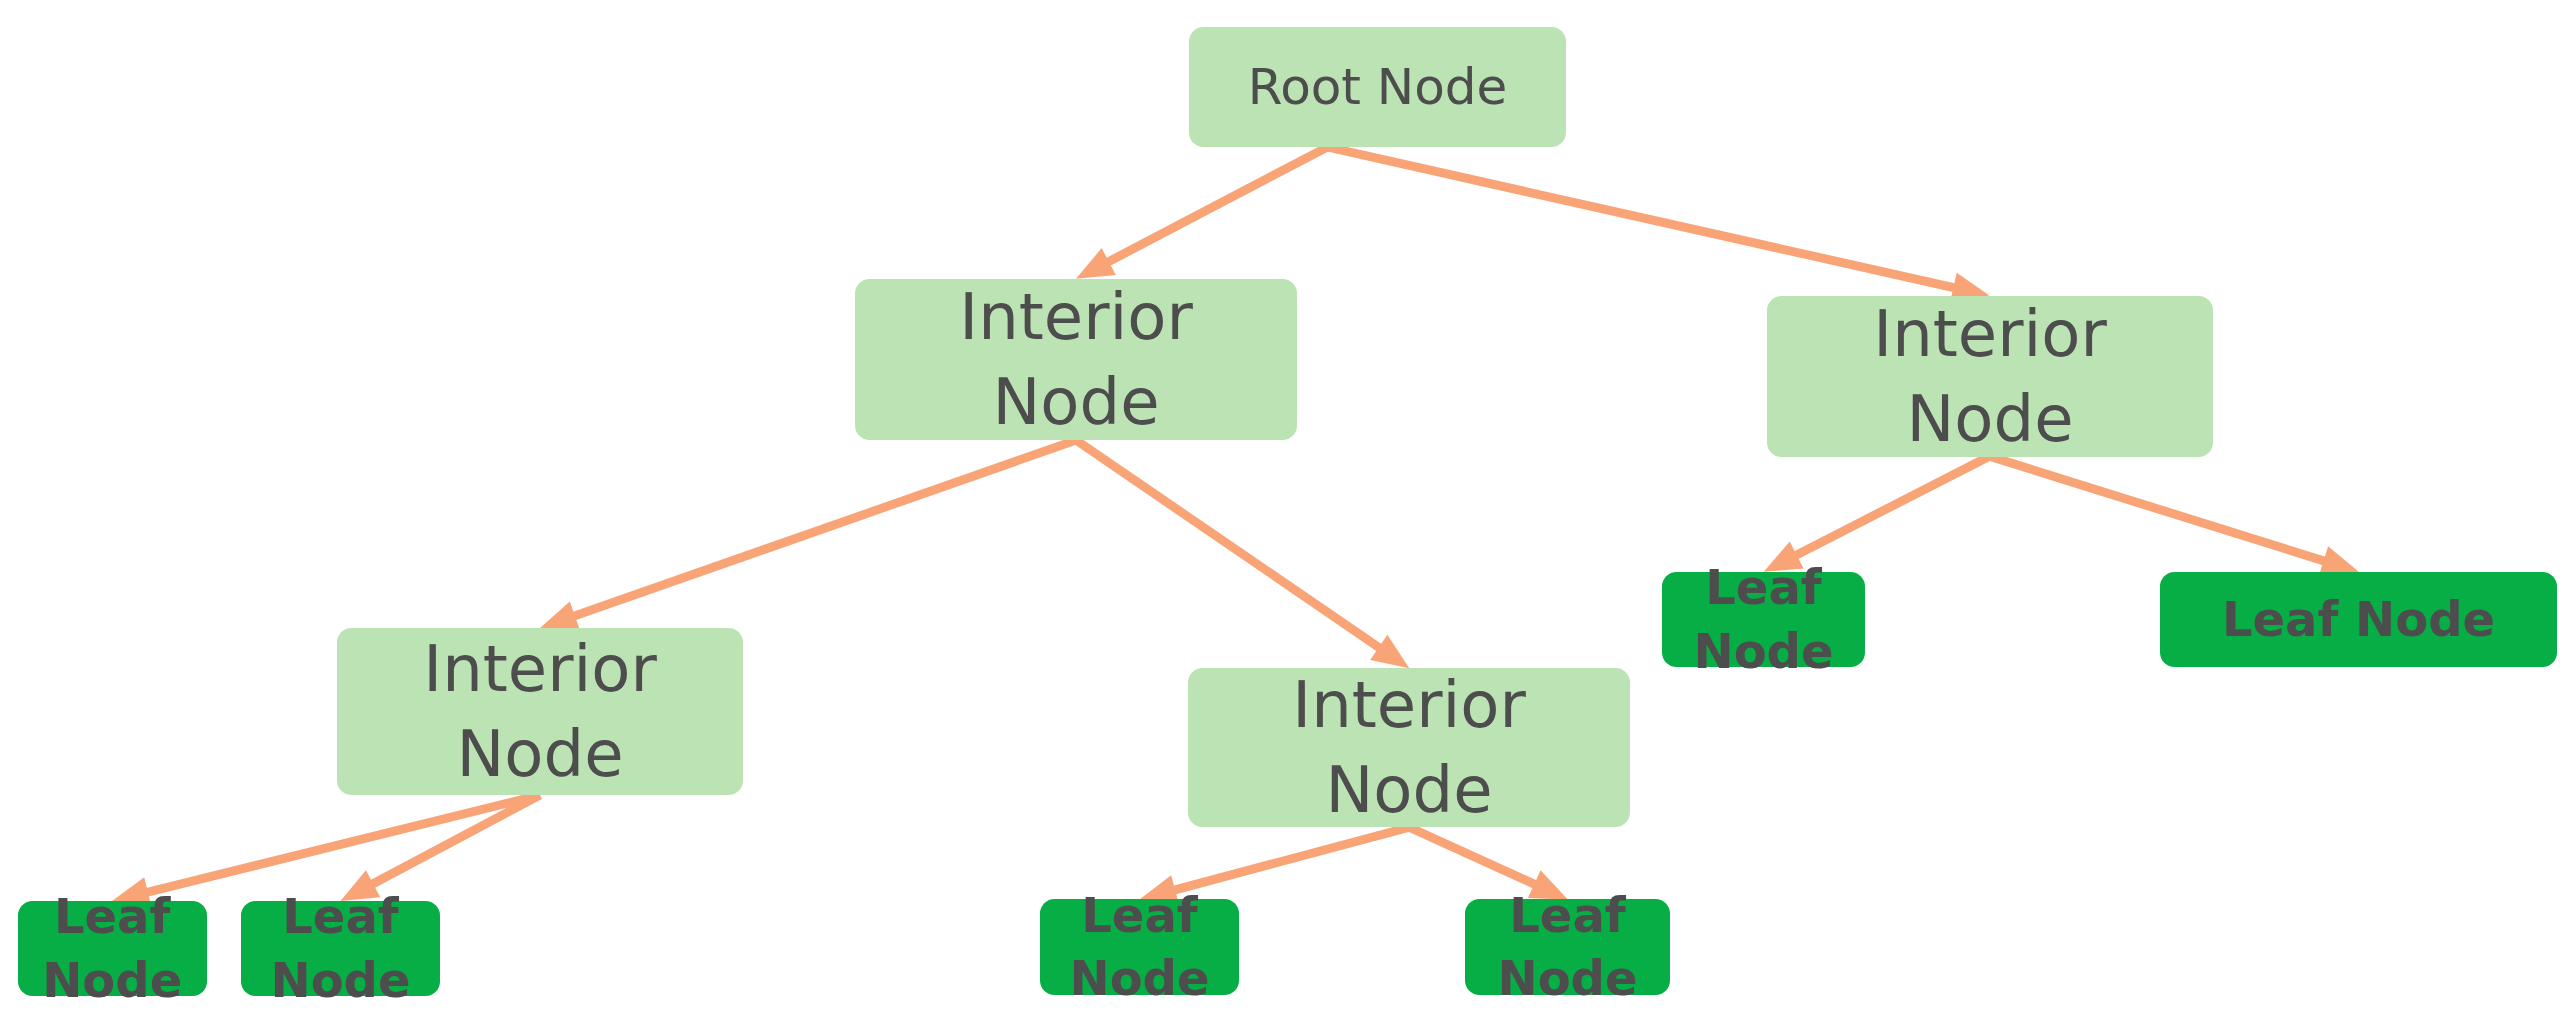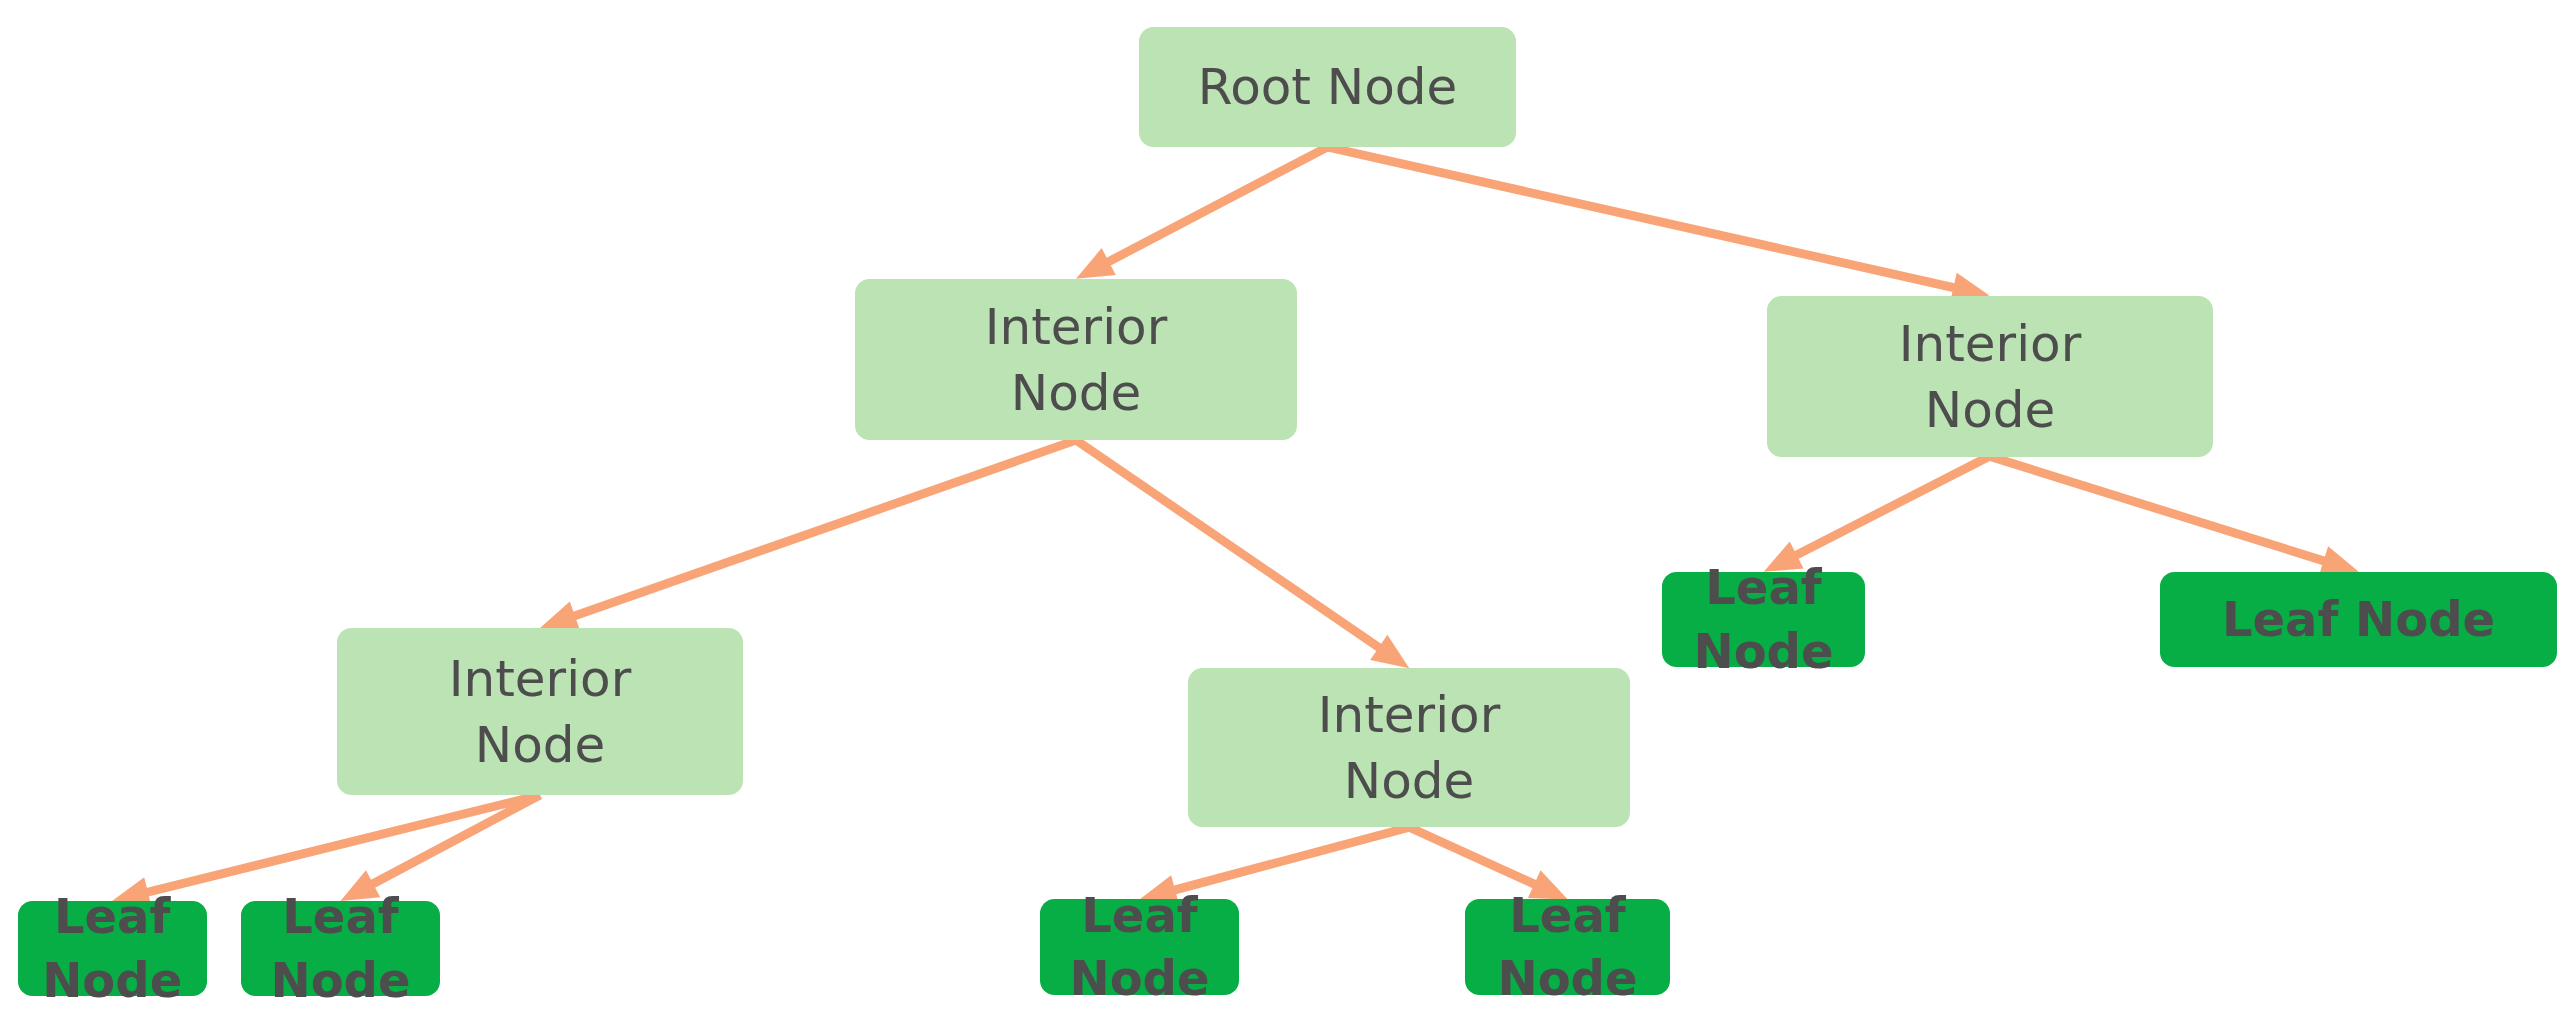--- a/index.html
+++ b/index.html
@@ -37,21 +37,21 @@
     white-space: pre-line;
     z-index: 2;
   }
   .node.root {
     background: #bce3b4;
     font-size: 50px;
     font-weight: 400;
   }
   .node.interior {
     background: #bce3b4;
-    font-size: 50px;
+    font-size: 64px;
     font-weight: 400;
   }
   .node.leaf {
     background: #07ae45;
     font-size: 48px;
     font-weight: 700;
   }
   .node .line {
     display: block;
   }
@@ -96,21 +96,21 @@
       <g>
         <line x1="1755" y1="1030" x2="1457.6379220601298" y2="1109.6505565910368" stroke="#f9a477" stroke-width="11" stroke-linecap="butt"></line>
         <polygon points="1419,1120 1458.5176247498916,1089.7451271011305 1468.3495959884067,1126.451153058254" fill="#f9a477"></polygon>
       </g>
       <g>
         <line x1="1755" y1="1030" x2="1916.1011363896591" y2="1103.4131760763003" stroke="#f9a477" stroke-width="11" stroke-linecap="butt"></line>
         <polygon points="1952.5,1120 1902.7625654843507,1118.2146127026572 1918.5200482118655,1083.6356922728337" fill="#f9a477"></polygon>
       </g>
     </svg>
   <div id="node-layer">
-      <div class="node root" style="left: 1139px; top: 26.5px; width: 377px; height: 120px;"><span class="line">Root Node</span></div>
+      <div class="node root" style="left: 1189px; top: 26.5px; width: 377px; height: 120px;"><span class="line">Root Node</span></div>
       <div class="node interior" style="left: 855px; top: 279px; width: 442px; height: 161px;"><span class="line">Interior</span><span class="line">Node</span></div>
       <div class="node interior" style="left: 1767px; top: 296px; width: 446px; height: 161px;"><span class="line">Interior</span><span class="line">Node</span></div>
       <div class="node interior" style="left: 337px; top: 628px; width: 406px; height: 167px;"><span class="line">Interior</span><span class="line">Node</span></div>
       <div class="node interior" style="left: 1188px; top: 668px; width: 442px; height: 159px;"><span class="line">Interior</span><span class="line">Node</span></div>
       <div class="node leaf" style="left: 17.7px; top: 901px; width: 189px; height: 95px;"><span class="line">Leaf Node</span></div>
       <div class="node leaf" style="left: 241px; top: 901px; width: 199px; height: 95px;"><span class="line">Leaf Node</span></div>
       <div class="node leaf" style="left: 1040px; top: 899px; width: 199px; height: 96px;"><span class="line">Leaf Node</span></div>
       <div class="node leaf" style="left: 1465px; top: 899px; width: 205px; height: 96px;"><span class="line">Leaf Node</span></div>
       <div class="node leaf" style="left: 1662px; top: 572px; width: 203px; height: 95px;"><span class="line">Leaf Node</span></div>
       <div class="node leaf" style="left: 2160px; top: 572px; width: 397px; height: 95px;"><span class="line">Leaf Node</span></div>

